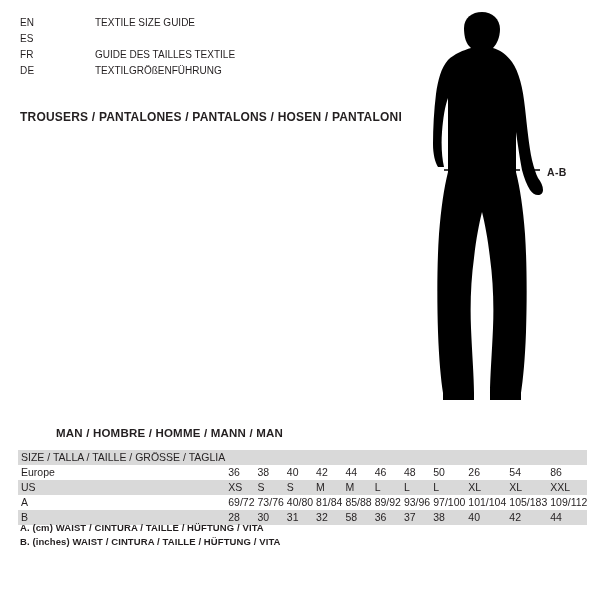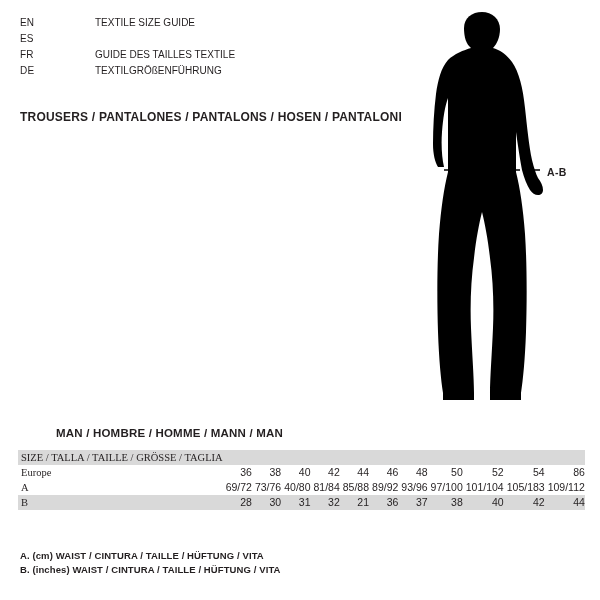--- a/index.html
+++ b/index.html
@@ -103,34 +103,33 @@
     line-height: 15px;
     vertical-align: middle;
     white-space: nowrap;
   }
   table.size-table tr.shaded {
     background: #d9d9d9;
   }
   table.size-table td.label-cell {
     width: 92px;
     text-align: left;
-    font-family: Liberation Serif, serif;
   }
   table.size-table td.val {
     width: 43px;
-    text-align: right;
+    text-align: left;
   }
   table.size-table tr.head-row td {
     font-weight: normal;
   }
 
   .notes {
     position: absolute;
     left: 20px;
-    top: 549px;
+    top: 521px;
     font-size: 9.5px;
     font-weight: bold;
     line-height: 14px;
     letter-spacing: 0.1px;
   }
   .notes div {
     white-space: nowrap;
   }
 </style>
 </head>
@@ -229,23 +228,37 @@
       <tr>
         <td class="label-cell">Europe</td>
         <td class="val">36</td>
         <td class="val">38</td>
         <td class="val">40</td>
         <td class="val">42</td>
         <td class="val">44</td>
         <td class="val">46</td>
         <td class="val">48</td>
         <td class="val">50</td>
-        <td class="val">52</td>
+        <td class="val">26</td>
         <td class="val">54</td>
         <td class="val">86</td>
+      </tr>
+      <tr class="shaded">
+        <td class="label-cell">US</td>
+        <td class="val">XS</td>
+        <td class="val">S</td>
+        <td class="val">S</td>
+        <td class="val">M</td>
+        <td class="val">M</td>
+        <td class="val">L</td>
+        <td class="val">L</td>
+        <td class="val">L</td>
+        <td class="val">XL</td>
+        <td class="val">XL</td>
+        <td class="val">XXL</td>
       </tr>
       <tr>
         <td class="label-cell">A</td>
         <td class="val">69/72</td>
         <td class="val">73/76</td>
         <td class="val">40/80</td>
         <td class="val">81/84</td>
         <td class="val">85/88</td>
         <td class="val">89/92</td>
         <td class="val">93/96</td>
@@ -253,21 +266,21 @@
         <td class="val">101/104</td>
         <td class="val">105/183</td>
         <td class="val">109/112</td>
       </tr>
       <tr class="shaded">
         <td class="label-cell">B</td>
         <td class="val">28</td>
         <td class="val">30</td>
         <td class="val">31</td>
         <td class="val">32</td>
-        <td class="val">21</td>
+        <td class="val">58</td>
         <td class="val">36</td>
         <td class="val">37</td>
         <td class="val">38</td>
         <td class="val">40</td>
         <td class="val">42</td>
         <td class="val">44</td>
       </tr>
     </tbody>
   </table>
 

